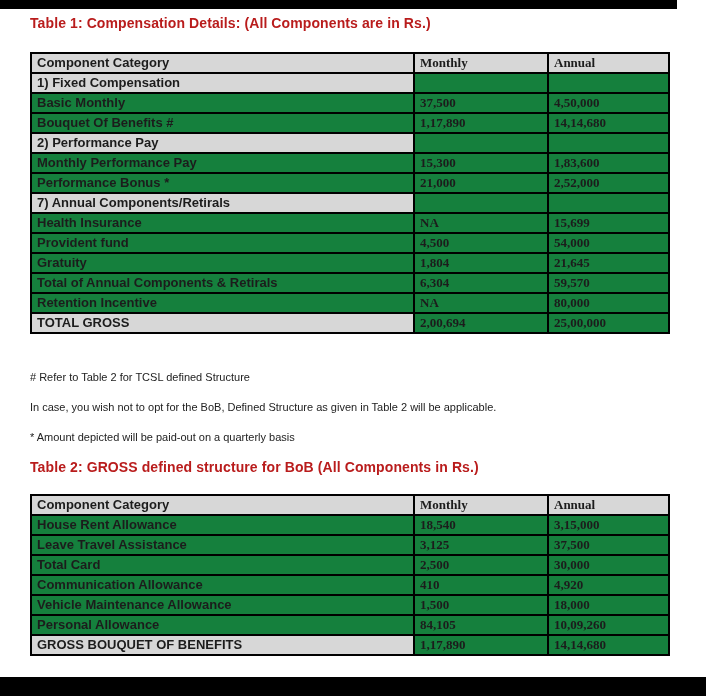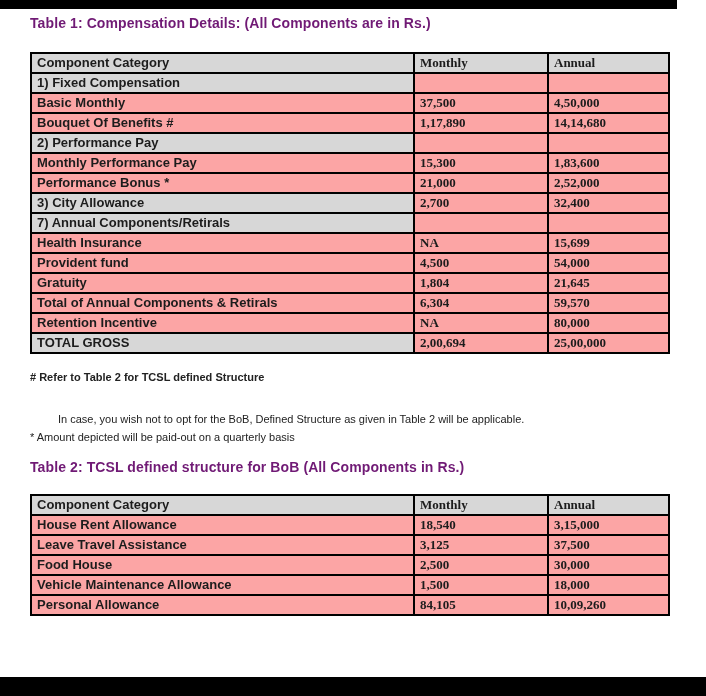--- a/index.html
+++ b/index.html
@@ -7,50 +7,50 @@
     width:706px;height:696px;position:relative;overflow:hidden;
     background:#ffffff;
     font-family:"Liberation Sans", sans-serif;
     color:#1c1c1c;
   }
   .topbar{position:absolute;top:0;left:0;width:677px;height:9px;background:#000;}
   .bottombar{position:absolute;top:677px;left:0;width:706px;height:19px;background:#000;}
 
   .doc-title{
     position:absolute;left:30px;margin:0;
-    font-size:14px;font-weight:bold;color:#701a75;letter-spacing:0.1px;
+    font-size:14px;font-weight:bold;color:#b91c1c;letter-spacing:0.1px;
   }
   .t1{top:15px;}
   .t2{top:459px;}
 
   table.comp{
     position:absolute;left:30px;width:638px;
     border-collapse:collapse;table-layout:fixed;
-    background:#fca5a5;
+    background:#15803d;
   }
   #table1{top:52px;}
   #table2{top:494px;}
   table.comp{border:2px solid #000;}
   table.comp th, table.comp td{
     border:2px solid #000;
     font-size:13px;font-weight:bold;color:#1c1c1c;
     height:16px;line-height:16px;
     padding:1px 5px;
     overflow:hidden;white-space:nowrap;
   }
   .lbl{text-align:left;}
   .num{text-align:left;font-family:Liberation Serif, serif;}
   .gray{background:#d7d7d7;}
 
   .fn{
     position:absolute;left:30px;margin:0;
     font-size:11px;font-weight:normal;color:#222;
   }
-  .fn1{top:371px;font-weight:bold;}
-  .fn2{top:413px;margin-left:28px;}
+  .fn1{top:371px;}
+  .fn2{top:401px;}
   .fn3{top:431px;text-align:center;}
 </style>
 </head>
 <body>
 
 <div class="topbar"></div>
 
 <div>
 
   <h1 class="doc-title t1">Table 1: Compensation Details: (All Components are in Rs.)</h1>
@@ -93,25 +93,20 @@
         <td class="lbl">Monthly Performance Pay</td>
         <td class="num">15,300</td>
         <td class="num">1,83,600</td>
       </tr>
       <tr>
         <td class="lbl">Performance Bonus *</td>
         <td class="num">21,000</td>
         <td class="num">2,52,000</td>
       </tr>
       <tr>
-        <td class="lbl gray">3) City Allowance</td>
-        <td class="num">2,700</td>
-        <td class="num">32,400</td>
-      </tr>
-      <tr>
         <td class="lbl gray">7) Annual Components/Retirals</td>
         <td class="num"></td>
         <td class="num"></td>
       </tr>
       <tr>
         <td class="lbl">Health Insurance</td>
         <td class="num">NA</td>
         <td class="num">15,699</td>
       </tr>
       <tr>
@@ -139,21 +134,21 @@
         <td class="num">2,00,694</td>
         <td class="num">25,00,000</td>
       </tr>
     </tbody>
   </table>
 
   <p class="fn fn1"># Refer to Table 2 for TCSL defined Structure</p>
   <p class="fn fn2">In case, you wish not to opt for the BoB, Defined Structure as given in Table 2 will be applicable.</p>
   <p class="fn fn3">* Amount depicted will be paid-out on a quarterly basis</p>
 
-  <h1 class="doc-title t2">Table 2: TCSL defined structure for BoB (All Components in Rs.)</h1>
+  <h1 class="doc-title t2">Table 2: GROSS defined structure for BoB (All Components in Rs.)</h1>
 
   <table class="comp" id="table2">
     <colgroup>
         <col style="width:383px">
         <col style="width:134px">
         <col style="width:121px">
       </colgroup>
     <thead>
       <tr>
         <th class="lbl gray">Component Category</th>
@@ -166,32 +161,42 @@
         <td class="lbl">House Rent Allowance</td>
         <td class="num">18,540</td>
         <td class="num">3,15,000</td>
       </tr>
       <tr>
         <td class="lbl">Leave Travel Assistance</td>
         <td class="num">3,125</td>
         <td class="num">37,500</td>
       </tr>
       <tr>
-        <td class="lbl">Food House</td>
+        <td class="lbl">Total Card</td>
         <td class="num">2,500</td>
         <td class="num">30,000</td>
+      </tr>
+      <tr>
+        <td class="lbl">Communication Allowance</td>
+        <td class="num">410</td>
+        <td class="num">4,920</td>
       </tr>
       <tr>
         <td class="lbl">Vehicle Maintenance Allowance</td>
         <td class="num">1,500</td>
         <td class="num">18,000</td>
       </tr>
       <tr>
         <td class="lbl">Personal Allowance</td>
         <td class="num">84,105</td>
         <td class="num">10,09,260</td>
       </tr>
+      <tr>
+        <td class="lbl gray">GROSS BOUQUET OF BENEFITS</td>
+        <td class="num">1,17,890</td>
+        <td class="num">14,14,680</td>
+      </tr>
     </tbody>
   </table>
 
 </div>
 
 <div class="bottombar"></div>
 
 </body></html>

